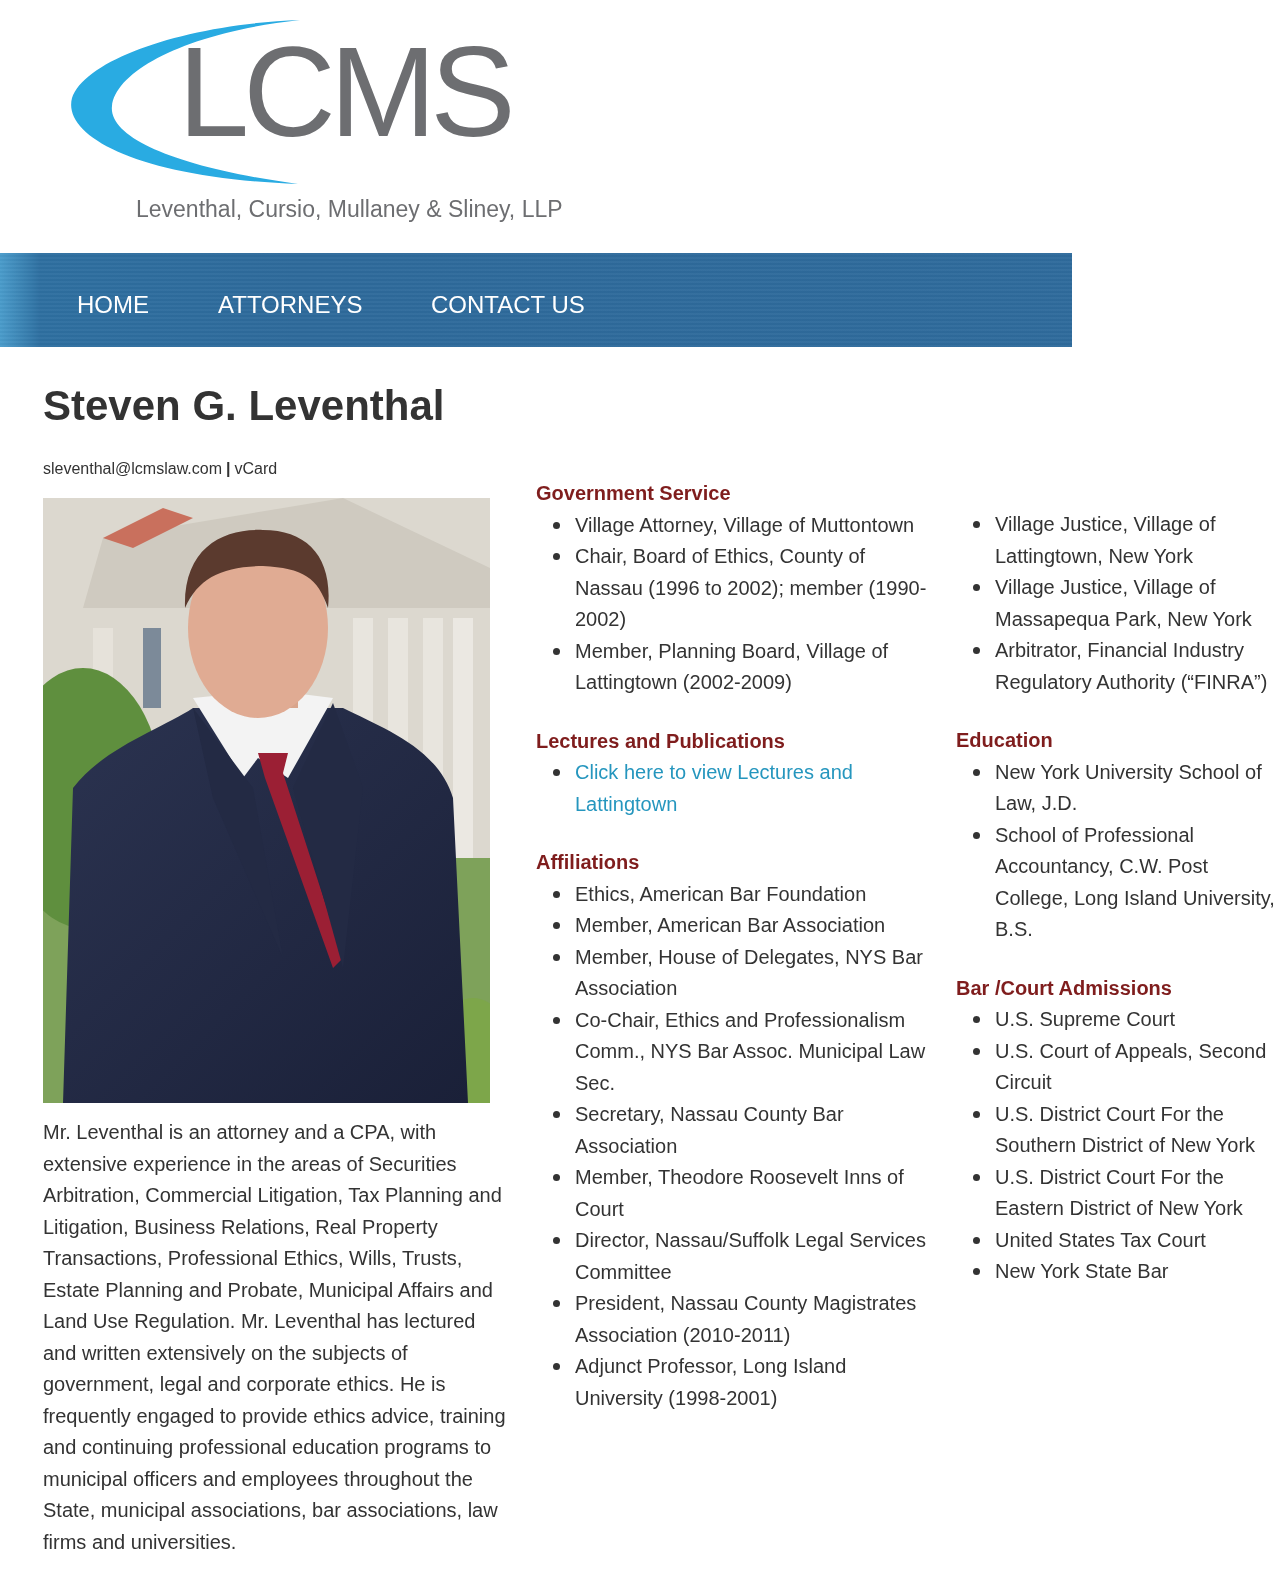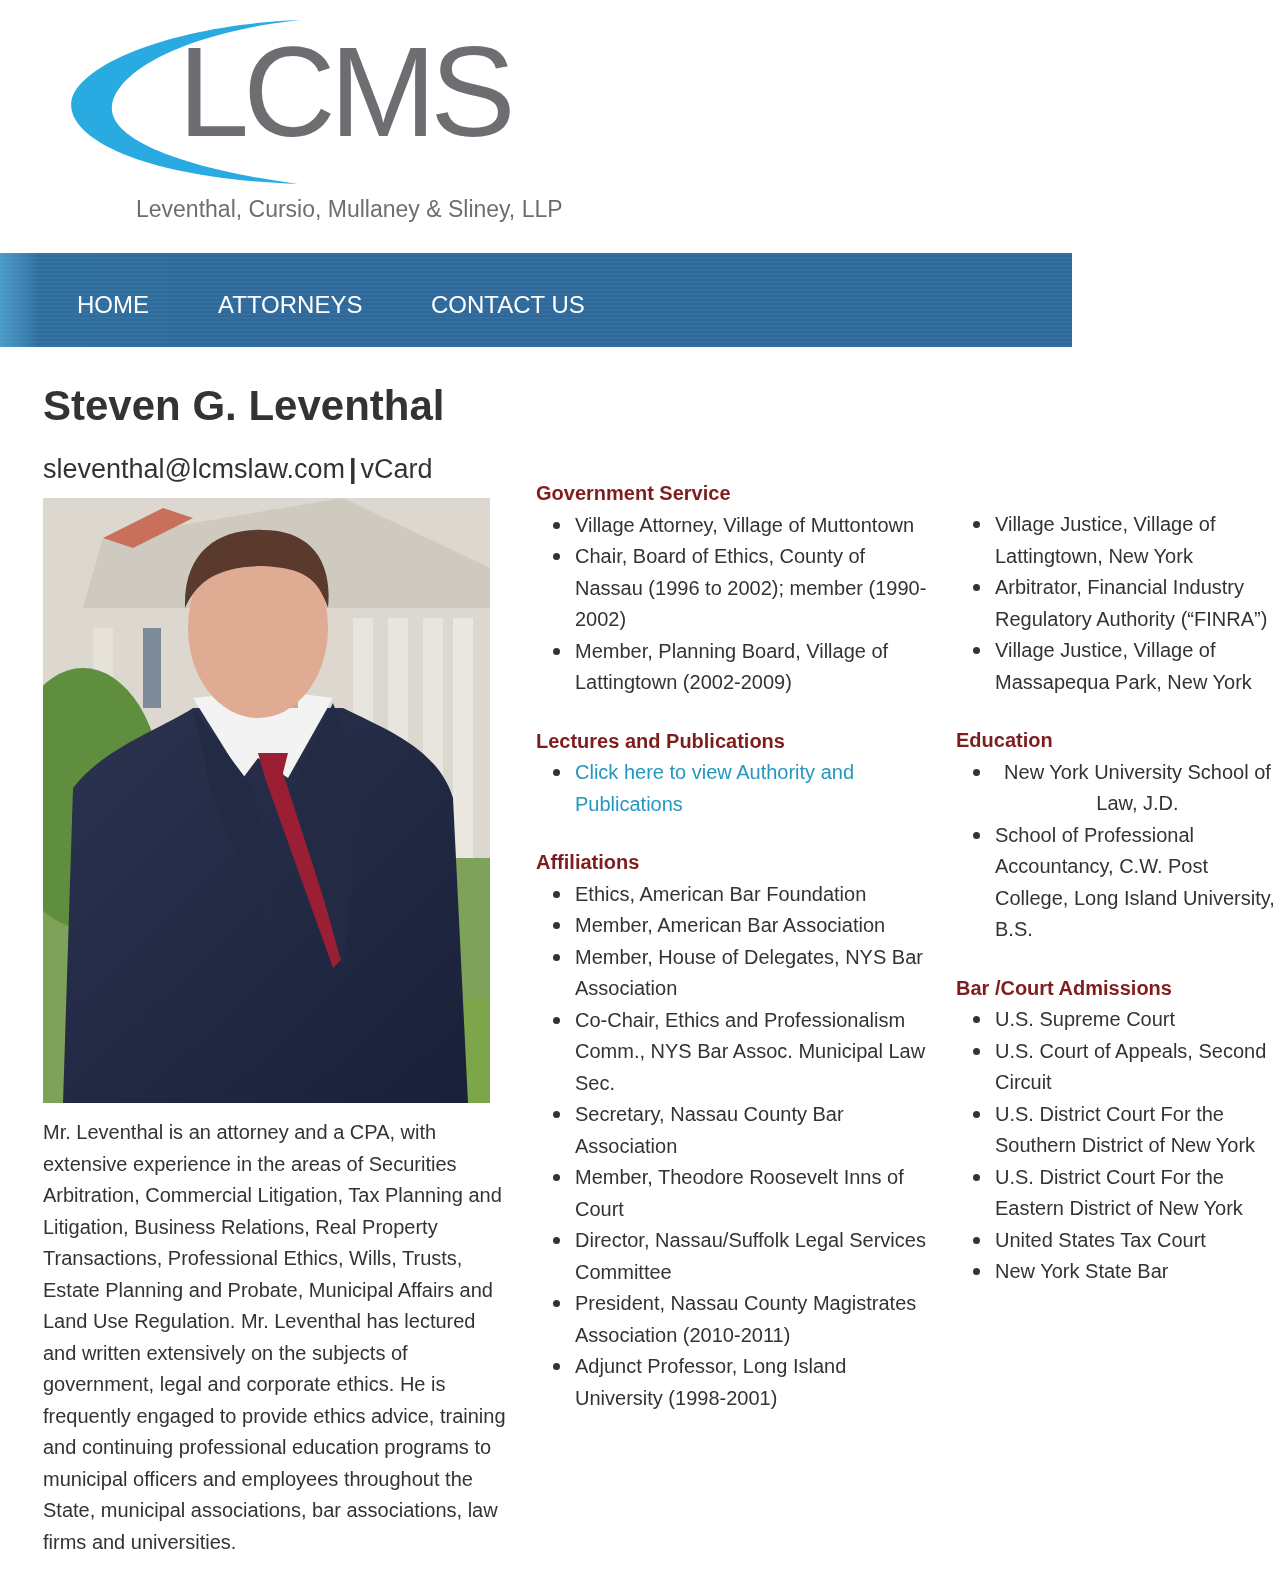--- a/index.html
+++ b/index.html
@@ -17,21 +17,21 @@
          background: linear-gradient(90deg, #4a9ccb 0px, #2e6fa0 40px, #2e6a9b 300px, #2f6b9c 1284px); }
   .nav::after { content: ""; position: absolute; left: 0; top: 0; right: 0; bottom: 0;
          background: repeating-linear-gradient(0deg, rgba(255,255,255,0.03) 0px, rgba(255,255,255,0.03) 2px, rgba(0,0,0,0.02) 2px, rgba(0,0,0,0.02) 4px); pointer-events: none; }
   .nav-item { position: absolute; top: 38px; color: #ffffff; font-size: 24px; line-height: 28px; text-decoration: none; cursor: pointer; z-index: 2; }
   .nav-home { left: 77px; }
   .nav-attorneys { left: 218px; }
   .nav-contact { left: 431px; }
 
   
   .page-title { position: absolute; left: 43px; top: 382px; margin: 0; font-size: 42px; font-weight: bold; color: #333333; line-height: 48px; }
-  .contact-line { position: absolute; left: 43px; top: 457px; font-size: 27px; color: #333333; line-height: 24px; }
+  .contact-line { position: absolute; left: 43px; top: 457px; font-size: 16px; color: #333333; line-height: 24px; }
   .contact-line .sep { font-weight: bold; margin: 0 4px; }
   .contact-line a { color: #333333; text-decoration: none; }
 
   
   .photo { position: absolute; left: 43px; top: 498px; width: 447px; height: 605px; overflow: hidden; background: #c9cbc7; }
 
   
   .bio { position: absolute; left: 43px; top: 1117px; width: 470px; font-size: 20px; line-height: 31.5px; color: #333333; margin: 0; }
 
   
@@ -121,21 +121,21 @@
     <ul>
       <li>Village Attorney, Village of Muttontown</li>
       <li>Chair, Board of Ethics, County of Nassau (1996 to 2002); member (1990-2002)</li>
       <li>Member, Planning Board, Village of Lattingtown (2002-2009)</li>
     </ul>
   </div>
 
   <div class="section">
     <h3>Lectures and Publications</h3>
     <ul>
-      <li><a>Click here to view Authority and Publications</a></li>
+      <li><a>Click here to view Lectures and Lattingtown</a></li>
     </ul>
   </div>
 
   <div class="section">
     <h3>Affiliations</h3>
     <ul>
       <li>Ethics, American Bar Foundation</li>
       <li>Member, American Bar Association</li>
       <li>Member, House of Delegates, NYS Bar Association</li>
       <li>Co-Chair, Ethics and Professionalism Comm., NYS Bar Assoc. Municipal Law Sec.</li>
@@ -145,29 +145,29 @@
       <li>President, Nassau County Magistrates Association (2010-2011)</li>
       <li>Adjunct Professor, Long Island University (1998-2001)</li>
     </ul>
   </div>
 </div>
 
 <div class="col col-right">
   <div class="section">
     <ul>
       <li style="width:250px;">Village Justice, Village of Lattingtown, New York</li>
+      <li style="width:280px;">Village Justice, Village of Massapequa Park, New York</li>
       <li style="width:280px;">Arbitrator, Financial Industry Regulatory Authority (“FINRA”)</li>
-      <li style="width:280px;">Village Justice, Village of Massapequa Park, New York</li>
     </ul>
   </div>
 
   <div class="section">
     <h3>Education</h3>
     <ul>
-      <li style="width:285px;text-align:center;">New York University School of Law, J.D.</li>
+      <li style="width:285px;">New York University School of Law, J.D.</li>
       <li style="width:290px;">School of Professional Accountancy, C.W. Post College, Long Island University, B.S.</li>
     </ul>
   </div>
 
   <div class="section">
     <h3>Bar /Court Admissions</h3>
     <ul>
       <li>U.S. Supreme Court</li>
       <li style="width:290px;">U.S. Court of Appeals, Second Circuit</li>
       <li style="width:290px;">U.S. District Court For the Southern District of New York</li>

